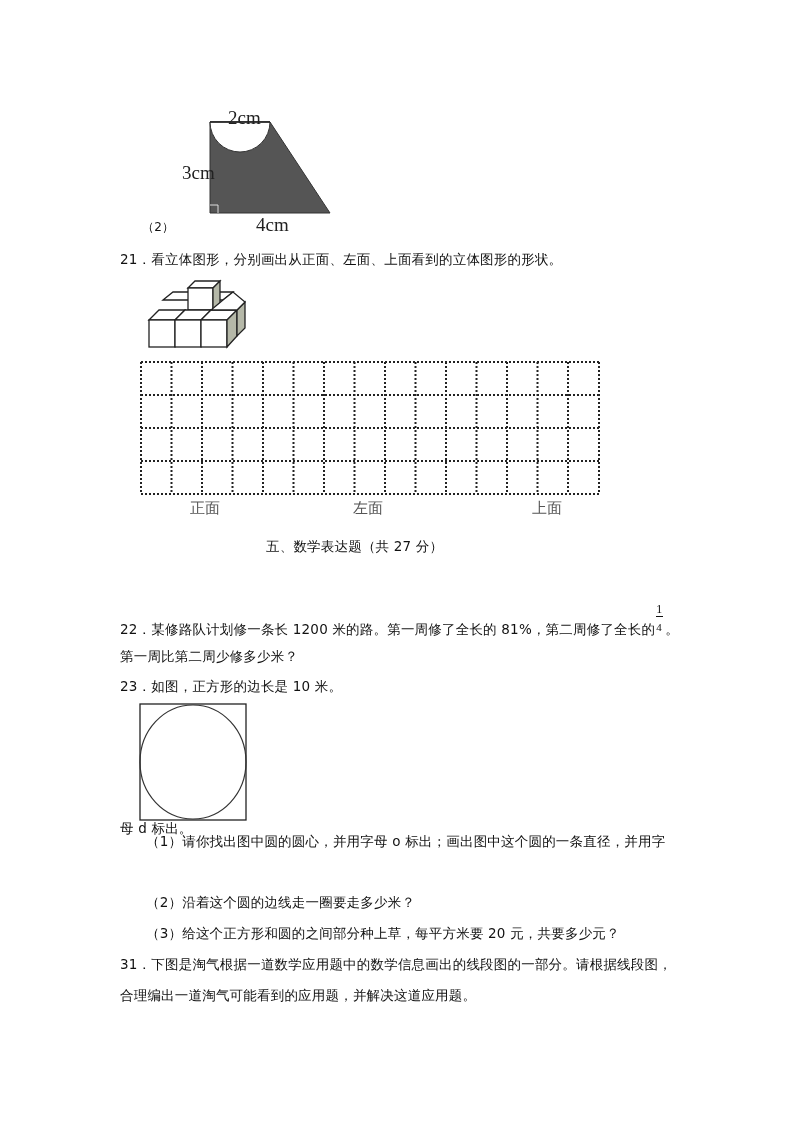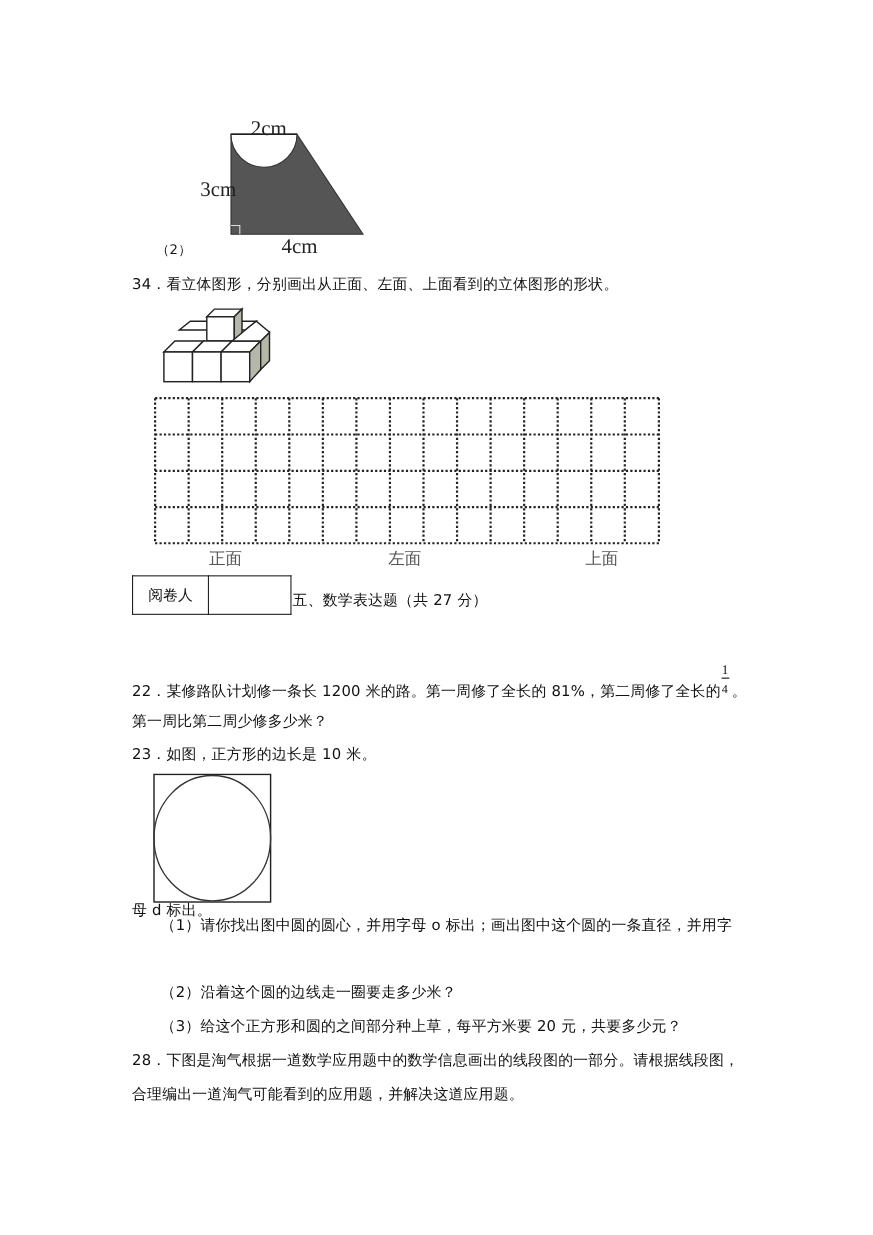--- a/index.html
+++ b/index.html
@@ -27,21 +27,21 @@
     <path d="M40,17 A30,30 0 0 0 100,17 Z" fill="#ffffff" stroke="#333" stroke-width="1"></path>
     <line x1="40" y1="17" x2="100" y2="17" stroke="#222" stroke-width="1.5"></line>
     <polyline points="40,100 48,100 48,108" fill="none" stroke="#ddd" stroke-width="1"></polyline>
   </svg>
 </div>
 <div class="abs fig-label" style="left:228px; top:107px;">2cm</div>
 <div class="abs fig-label" style="left:182px; top:162px;">3cm</div>
 <div class="abs fig-label" style="left:256px; top:214px;">4cm</div>
 <div class="abs txt" style="left:142px; top:218px; font-size:12px;">（2）</div>
 
-<div class="abs txt" style="left:120px; top:250px;">34．看立体图形，分别画出从正面、左面、上面看到的立体图形的形状。</div>
+<div class="abs txt" style="left:120px; top:250px;">21．看立体图形，分别画出从正面、左面、上面看到的立体图形的形状。</div>
 
 <div class="abs" style="left:145px; top:276px; width:110px; height:75px;">
   <svg width="110" height="75" viewBox="0 0 110 75">
     <g fill="#fff" stroke="#222" stroke-width="1.3">
 
       <polygon points="18,24 28,16 88,16 78,24"></polygon>
 
       <polygon points="43,12 50,5 75,5 68,12"></polygon>
       <rect x="43" y="12" width="25" height="22"></rect>
       <polygon points="68,12 75,5 75,27 68,34" fill="#b5b8a8"></polygon>
@@ -87,24 +87,20 @@
     </g>
   </svg>
 </div>
 <div class="abs grid-label" style="left:190px; top:499px;text-align:center;">正面</div>
 <div class="abs grid-label" style="left:353px; top:499px;">左面</div>
 <div class="abs grid-label" style="left:532px; top:499px;">上面</div>
 
 <div class="abs" style="left:120px; top:523px;">
   <table class="score">
     <tbody>
-        <tr>
-      <td>阅卷人</td>
-      <td class="blank"></td>
-    </tr>
   </tbody>
     </table>
 </div>
 <div class="abs txt" style="left:266px; top:537px;">五、数学表达题（共 27 分）</div>
 
 <div class="abs txt" style="left:120px; top:620px;">
   <span>22．某修路队计划修一条长 1200 米的路。第一周修了全长的 81%，第二周修了全长的</span><span class="frac"><span class="num">1</span><span class="bar"></span><span class="den">4</span></span><span>。</span>
 </div>
 <div class="abs txt" style="left:120px; top:647px;">第一周比第二周少修多少米？</div>
 
@@ -113,14 +109,14 @@
   <svg width="118" height="118" viewBox="0 0 118 118">
     <rect x="1" y="1" width="106" height="116" fill="#fff" stroke="#222" stroke-width="1.3"></rect>
     <ellipse cx="54" cy="59" rx="53" ry="57" fill="none" stroke="#333" stroke-width="1.2"></ellipse>
   </svg>
 </div>
 <div class="abs txt" style="left:146px; top:832px;">（1）请你找出图中圆的圆心，并用字母 o 标出；画出图中这个圆的一条直径，并用字</div>
 <div class="abs txt" style="left:120px; top:819px;">母 d 标出。</div>
 <div class="abs txt" style="left:146px; top:893px;">（2）沿着这个圆的边线走一圈要走多少米？</div>
 <div class="abs txt" style="left:146px; top:924px;">（3）给这个正方形和圆的之间部分种上草，每平方米要 20 元，共要多少元？</div>
 
-<div class="abs txt" style="left:120px; top:955px;">28．下图是淘气根据一道数学应用题中的数学信息画出的线段图的一部分。请根据线段图，</div>
+<div class="abs txt" style="left:120px; top:955px;">31．下图是淘气根据一道数学应用题中的数学信息画出的线段图的一部分。请根据线段图，</div>
 <div class="abs txt" style="left:120px; top:986px;">合理编出一道淘气可能看到的应用题，并解决这道应用题。</div>
 
 </body></html>

